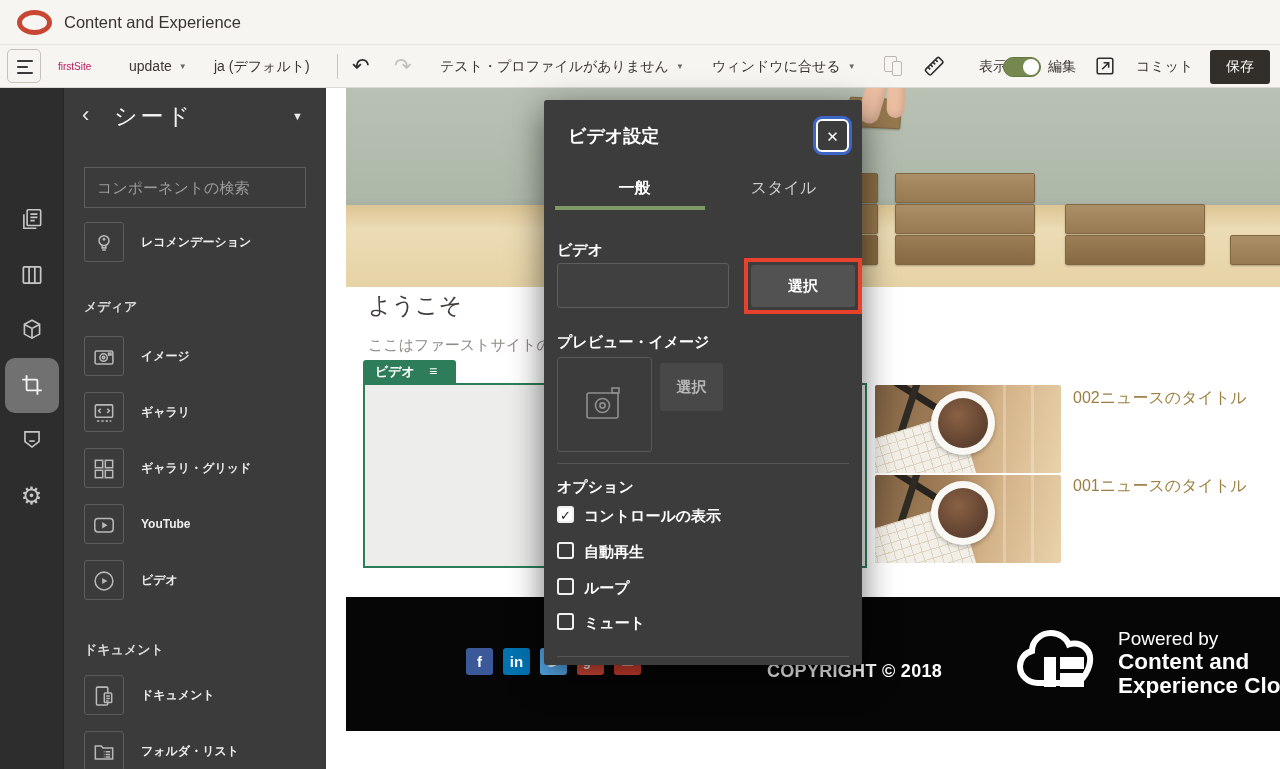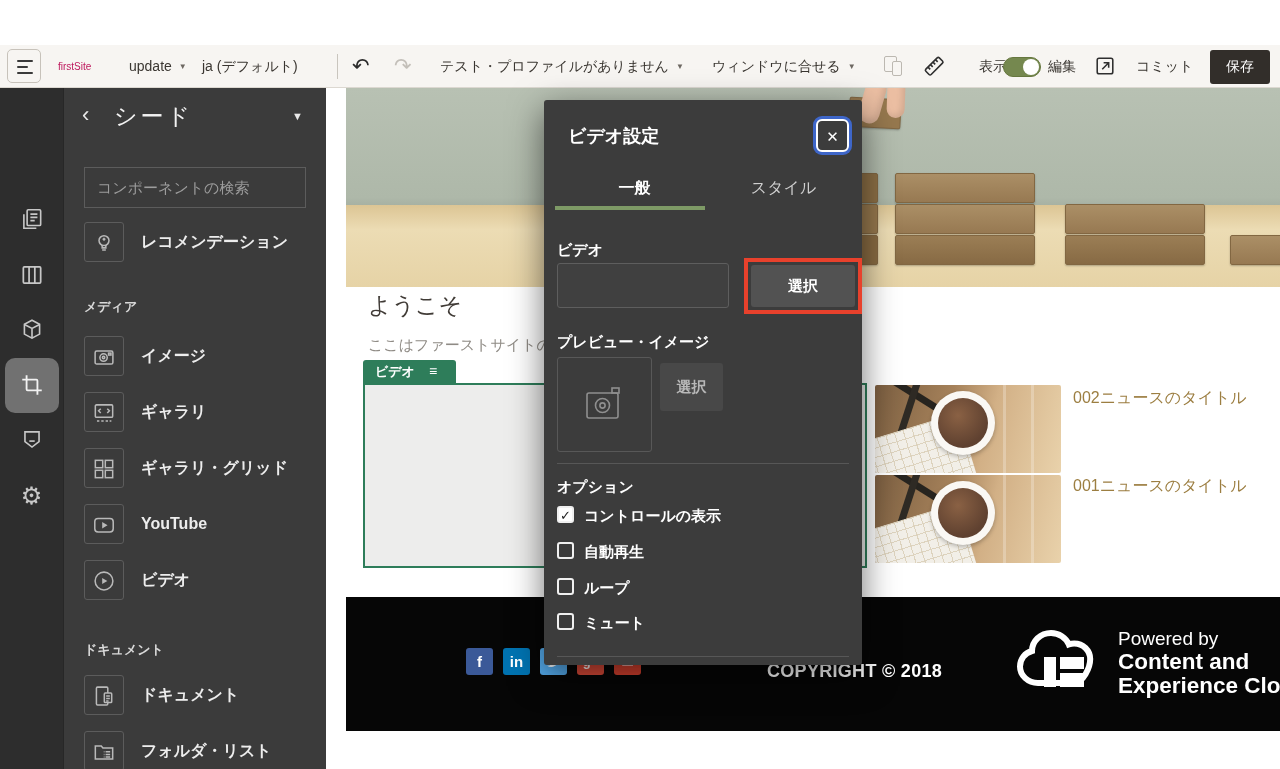--- a/index.html
+++ b/index.html
@@ -42,21 +42,21 @@
   .panel{position:absolute;left:63px;top:88px;width:263px;height:681px;background:#3b3b3b;border-left:1px solid #272727;}
   .panel-back{position:absolute;left:18px;top:16px;font-size:22px;color:#e9e9e9;line-height:22px;}
   .panel-title{position:absolute;left:50px;top:13px;font-size:23px;color:#f3f3f3;letter-spacing:3px;font-weight:500;}
   .panel-caret{position:absolute;left:228px;top:22px;font-size:11px;color:#e9e9e9;}
   .search-box{position:absolute;left:20px;top:79px;width:222px;height:41px;border:1px solid #5c5c5c;border-radius:0;}
   .search-box input{width:100%;height:100%;background:transparent;border:none;outline:none;padding:0 12px;font-size:15px;color:#e6e6e6;}
   .search-box input::placeholder{color:#9c9c9c;}
   .side-item{position:absolute;left:20px;width:235px;height:40px;}
   .icon-box{position:absolute;left:0;top:0;width:40px;height:40px;border:1px solid #5c5c5c;border-radius:3px;text-align:center;}
   .icon-box svg{margin-top:7px;}
-  .side-label{position:absolute;left:57px;top:0;line-height:40px;font-size:16px;font-weight:600;color:#ededed;white-space:nowrap;}
+  .side-label{position:absolute;left:57px;top:0;line-height:40px;font-size:12px;font-weight:600;color:#ededed;white-space:nowrap;}
   .section-label{position:absolute;left:20px;font-size:13px;font-weight:700;color:#d9d9d9;}
 
   
   .content{position:absolute;left:326px;top:88px;width:954px;height:681px;background:#fff;}
   .banner{position:absolute;left:20px;top:0;width:934px;height:199px;overflow:hidden;background:linear-gradient(180deg,#b8c1b3 0%,#aeb8a9 55%,#a2ac9e 62%);}
   .banner .table{position:absolute;left:0;top:117px;width:934px;height:82px;background:linear-gradient(180deg,#dcc594 0%,#ecdcb4 30%,#e6d3a6 100%);}
   .wood{position:absolute;width:140px;height:30px;background:linear-gradient(180deg,#ab8f66,#977952);border:1px solid #826742;border-radius:2px;box-shadow:0 1px 2px rgba(0,0,0,.25);}
   .finger{position:absolute;background:#ecbfa3;border-radius:12px;box-shadow:inset -3px -2px 6px rgba(0,0,0,.12);}
   .welcome-title{position:absolute;left:42px;top:202px;font-size:23px;color:#403b36;}
   .welcome-text{position:absolute;left:42px;top:248px;font-size:15px;color:#8f8b85;}
@@ -97,30 +97,34 @@
   .chk-row{position:absolute;left:13px;height:22px;}
   .chk{position:absolute;left:0;top:1px;width:17px;height:17px;border:2px solid #f0f0f0;border-radius:3px;background:transparent;}
   .chk.checked{background:#fff;color:#222;font-size:13px;font-weight:700;line-height:15px;text-align:center;}
   .chk-label{position:absolute;left:27px;top:0;font-size:15px;font-weight:700;color:#fff;white-space:nowrap;line-height:21px;}
 </style>
 </head>
 <body>
 
 <div class="screen">
 
+  <div class="app-header">
+    <div class="oracle-logo"></div>
+    <div class="brand">Content and Experience</div>
+  </div>
 
   <div class="toolbar">
     <div class="menu-btn">
         <i></i>
         <i></i>
         <i></i>
       </div>
     <div class="tb-text" style="left:58px;font-weight:400;font-size:10px;color:#be185d;">firstSite</div>
     <div class="tb-text" style="left:129px;"><span>update</span><span class="caret">▼</span></div>
-    <div class="tb-text" style="left:202px;">ja (デフォルト)</div>
+    <div class="tb-text" style="left:214px;">ja (デフォルト)</div>
     <div class="vsep"></div>
     <div class="undo">↶</div>
     <div class="redo">↷</div>
     <div class="tb-text" style="left:440px;"><span>テスト・プロファイルがありません</span><span class="caret">▼</span></div>
     <div class="tb-text" style="left:712px;"><span>ウィンドウに合せる</span><span class="caret">▼</span></div>
     <div class="devices-ico">
         <span class="d1"></span>
         <span class="d2"></span>
       </div>
     <svg class="icon24" style="left:922px;top:9px;" viewBox="0 0 24 24">

